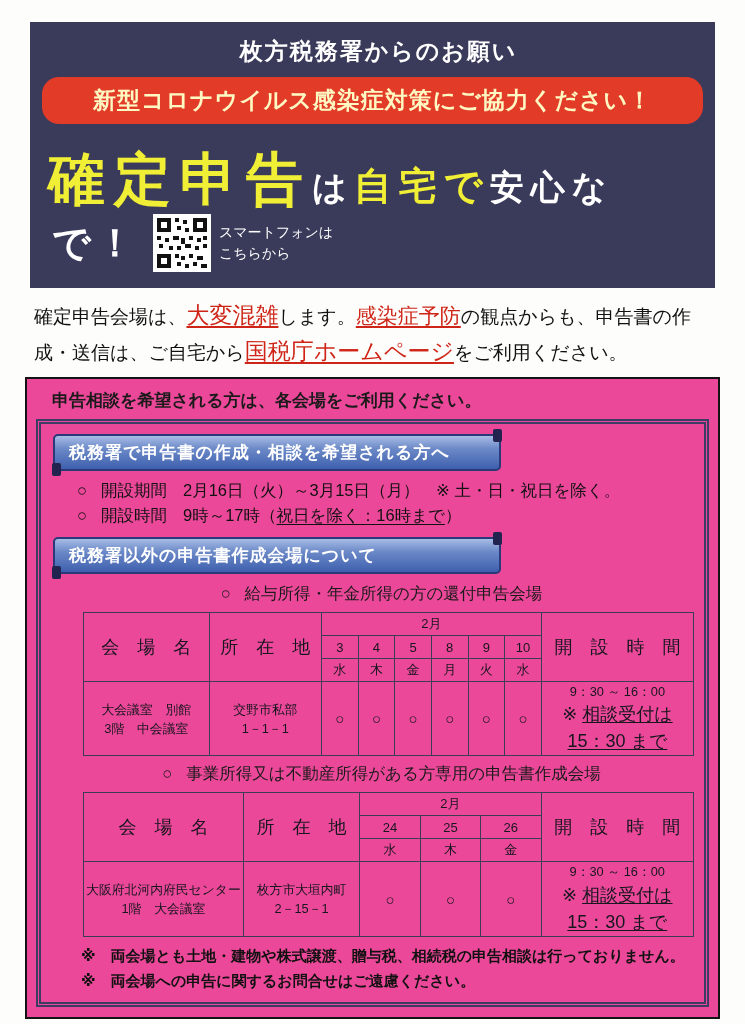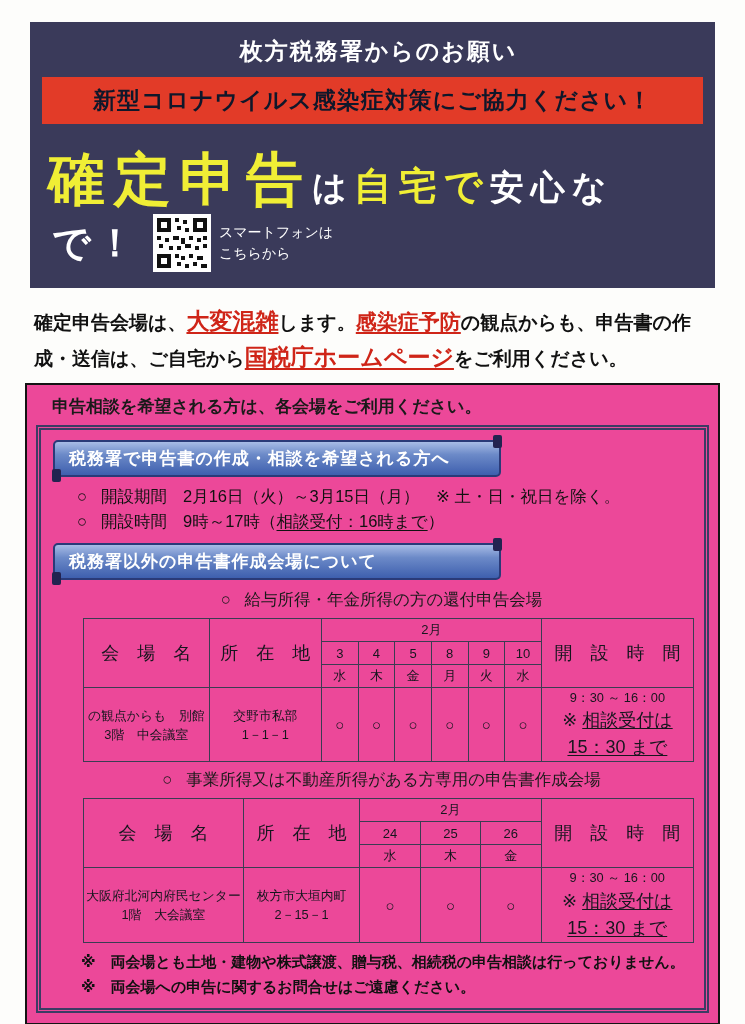--- a/index.html
+++ b/index.html
@@ -11,37 +11,37 @@
   
   .hero{
     margin:22px 30px 0 30px;background:var(--navy,#3a3a5a);
     padding:8px 0 16px 0;
   }
   .hero-title{
     text-align:center;color:#fff;font-weight:bold;font-size:23px;
     letter-spacing:2px;padding:6px 0 10px 12px;
   }
   .hero-banner{
-    margin:0 12px;background:var(--red,#e23b28);color:#0f172a;
+    margin:0 12px;background:var(--red,#e23b28);color:#fef9c3;
     font-weight:bold;font-size:23px;text-align:center;
-    padding:8px 18px;letter-spacing:1px;
+    padding:8px 18px;letter-spacing:1px;border-radius:17px;
   }
   .hero-line{display:flex;align-items:baseline;justify-content:flex-start;padding:0 18px;}
   .hero-line1{margin-top:24px;}
   .hero-line2{margin-top:2px;align-items:center;}
   .hl-big{color:var(--yellow,#f0ee35);font-weight:bold;font-size:57px;letter-spacing:9px;line-height:1.1;white-space:nowrap;}
   .hl-mid-y{color:var(--yellow,#f0ee35);font-weight:bold;font-size:38px;letter-spacing:7px;white-space:nowrap;}
   .hl-mid-w{color:#fff;font-weight:bold;font-size:34px;letter-spacing:7px;white-space:nowrap;}
   .hl-big-w{color:#fff;font-weight:bold;font-size:38px;letter-spacing:5px;white-space:nowrap;margin-left:4px;}
   .qr-wrap{display:flex;align-items:center;margin-left:14px;gap:8px;}
   .qr{width:58px;height:58px;background:#fff;display:block;}
   .qr-caption{color:#fff;font-size:14px;line-height:1.5;white-space:nowrap;}
   
   .intro{
-    margin:16px 34px 0 34px;font-size:19px;font-weight:bold;line-height:1.55;
+    margin:10px 34px 0 34px;font-size:19px;font-weight:normal;line-height:1.55;
     color:#111;
   }
   .intro .red-big{color:var(--accent-red,#cf2518);font-size:23px;text-decoration:underline;text-underline-offset:3px;}
   .intro .red{color:var(--accent-red,#cf2518);font-size:21px;text-decoration:underline;text-underline-offset:3px;}
   
   .main-box{
     margin:8px 25px 0 25px;border:2px solid #141414;background:#ec4899;
     padding:8px 9px 10px 9px;
   }
   .main-lead{font-size:17px;font-weight:bold;margin:2px 0 7px 16px;}
@@ -161,21 +161,21 @@
 
 <div class="main-box">
   <div class="main-lead">申告相談を希望される方は、各会場をご利用ください。</div>
   <div class="inner-box">
 
     <div class="ribbon">税務署で申告書の作成・相談を希望される方へ</div>
     <div class="bullet-line">
       <span class="b">○</span><span class="lbl">開設期間</span><span>2月16日（火）～3月15日（月）　※ 土・日・祝日を除く。</span>
     </div>
     <div class="bullet-line">
-      <span class="b">○</span><span class="lbl">開設時間</span><span>9時～17時（</span><u>相談受付：16時まで</u><span>）</span>
+      <span class="b">○</span><span class="lbl">開設時間</span><span>9時～17時（</span><u>祝日を除く：16時まで</u><span>）</span>
     </div>
 
     <div class="ribbon" style="margin-top:10px;">税務署以外の申告書作成会場について</div>
 
     <div class="sub-title">
       <span class="b">○</span><span>給与所得・年金所得の方の還付申告会場</span>
     </div>
 
     <table class="venue">
       <tbody>
@@ -196,21 +196,21 @@
       <tr class="r-day">
         <td>水</td>
         <td>木</td>
         <td>金</td>
         <td>月</td>
         <td>火</td>
         <td>水</td>
       </tr>
       <tr class="r-data">
         <td class="two-line">
-          <span>の観点からも　別館</span><br>
+          <span>大会議室　別館</span><br>
           <span>3階　中会議室</span>
         </td>
         <td class="two-line">
           <span>交野市私部</span><br>
           <span>1－1－1</span>
         </td>
         <td class="mark">○</td>
         <td class="mark">○</td>
         <td class="mark">○</td>
         <td class="mark">○</td>

